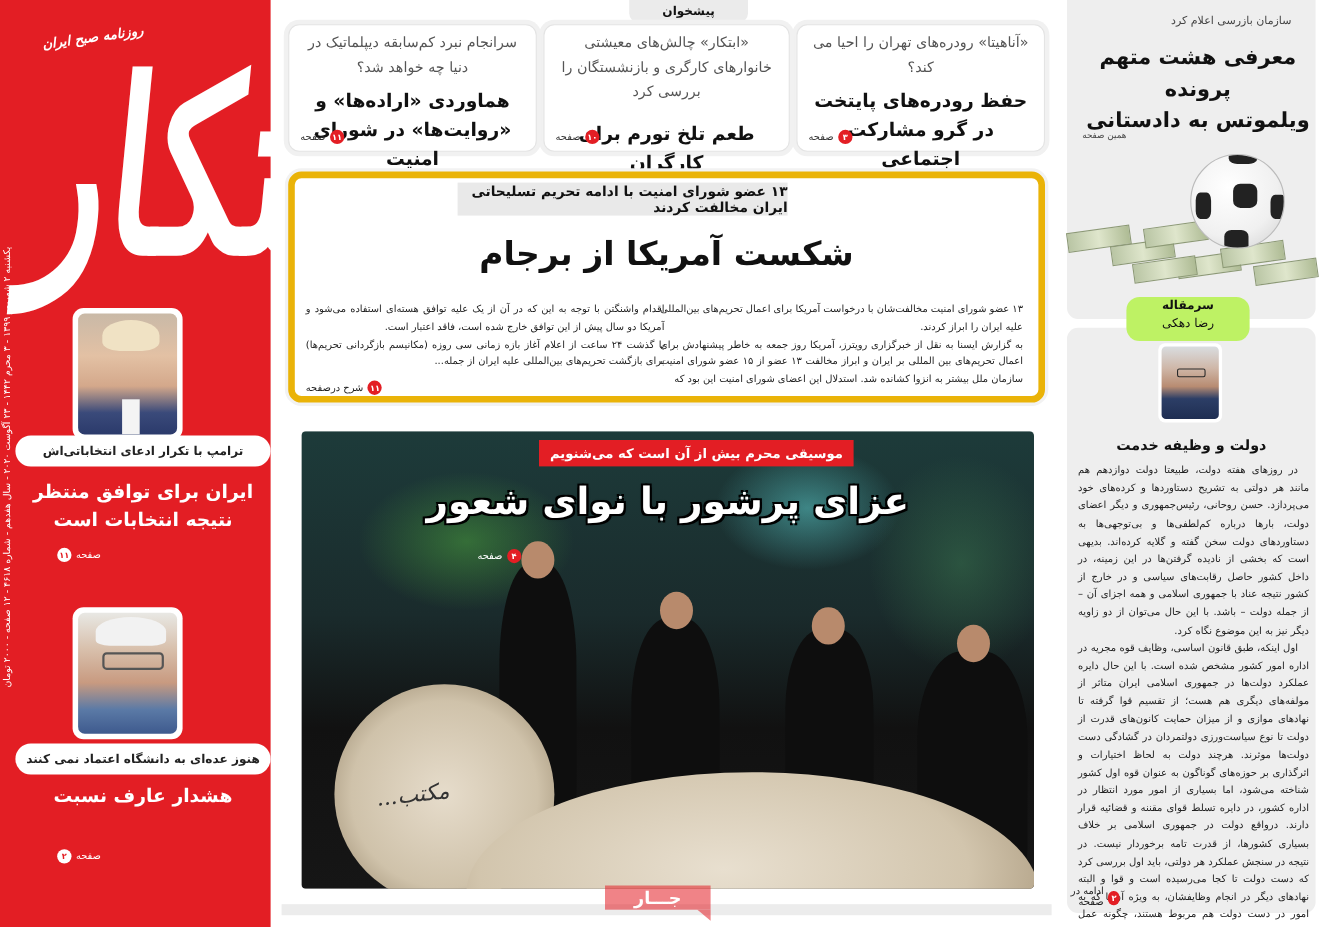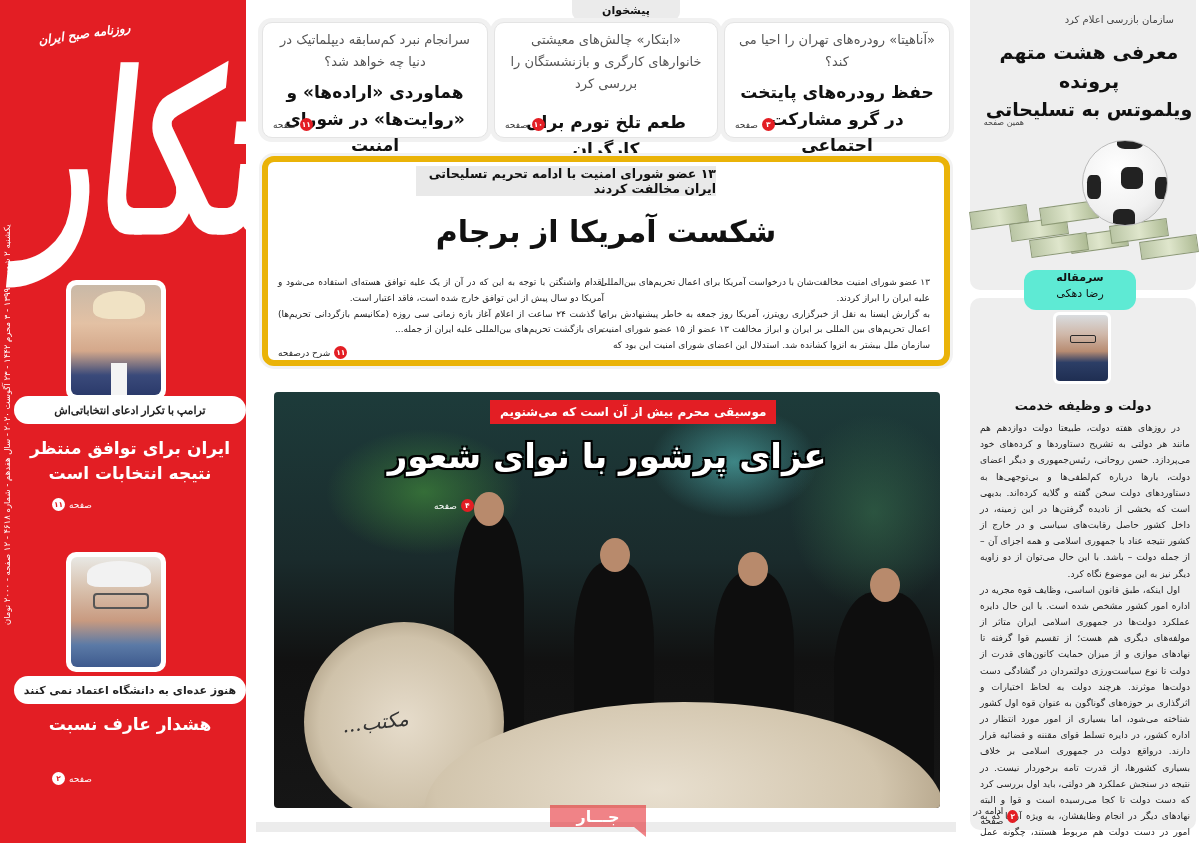--- a/index.html
+++ b/index.html
@@ -84,21 +84,21 @@
   
   .right-col { position: absolute; left: 958px; top: 0; width: 242px; height: 843px; background: #ffffff; }
   .right-top { position: absolute; left: 12px; top: 0; width: 226px; height: 290px; background: #eeeeee; border-radius: 0 0 10px 10px; }
   .right-top .kicker { position: absolute; right: 22px; top: 14px; font-size: 10px; color: #444; }
   .right-top .title { position: absolute; left: 0; right: 0; top: 38px; text-align: center; font-size: 19px; font-weight: bold; line-height: 1.5; margin-left: 12px; }
   .right-top .same-page { position: absolute; right: 172px; top: 118px; font-size: 8px; color: #444; white-space: nowrap; }
   .bill { position: absolute; width: 58px; height: 18px; background: linear-gradient(90deg,#b9c5a4,#dfe6cc,#aebb94); border: 1px solid #8d9a76; transform: rotate(-8deg); }
   .ball { position: absolute; left: 112px; top: 140px; width: 86px; height: 86px; border-radius: 50%; background: radial-gradient(circle at 40% 35%, #ffffff 0%, #f0f0f0 60%, #cfcfcf 100%); border: 1px solid #bbb; overflow: hidden; }
   .ball .pent { position: absolute; background: #222; border-radius: 30%; }
 
-  .editorial-head { position: absolute; left: 66px; top: 270px; width: 112px; height: 40px; background: #5eead4; border-radius: 12px;
+  .editorial-head { position: absolute; left: 66px; top: 270px; width: 112px; height: 40px; background: #bef264; border-radius: 12px;
     text-align: center; font-size: 11px; line-height: 1.45; }
   .editorial-head .label { font-weight: bold; }
   .editorial-box { position: absolute; left: 12px; top: 298px; width: 226px; height: 532px; background: #eeeeee; border-radius: 10px; }
   .editor-photo { position: absolute; left: 95px; top: 312px; width: 58px; height: 72px; background: #fff; border-radius: 6px; padding: 3px; }
   .editor-photo .img { width: 100%; height: 100%; border-radius: 4px;
     background: linear-gradient(180deg, #d9dde0 0%, #cfb7a8 30%, #b88c72 55%, #2c3e66 72%, #1f2e52 100%); position: relative; overflow: hidden; }
   .editor-photo .img::after { content:""; position:absolute; left:14px; top:20px; width:24px; height:6px; border:1.5px solid #2a2a2a; border-radius:2px; }
   .editorial-title { position: absolute; left: 12px; width: 226px; top: 398px; text-align: center; font-size: 13px; font-weight: bold; }
   .editorial-body { position: absolute; left: 22px; width: 210px; top: 420px; font-size: 9.1px; line-height: 1.78; color: #222; text-align: justify; }
   .editorial-body p { text-indent: 10px; }
@@ -112,21 +112,21 @@
     <div class="vertical-info">یکشنبه ۲ شهریور ۱۳۹۹ - ۳ محرم ۱۴۴۲ - ۲۳ آگوست ۲۰۲۰ - سال هفدهم - شماره ۴۶۱۸ - ۱۲ صفحه - ۲۰۰۰ تومان</div>
     <div class="logo">
       <div class="logo-sub">روزنامه صبح ایران</div>
       <div class="logo-main">ابتکار</div>
     </div>
   </div>
 
   <div class="photo-frame" style="top:280px;">
     <div class="photo trump"></div>
   </div>
-  <div class="caption-pill" style="top:396px;font-family:Liberation Serif, serif;">ترامپ با تکرار ادعای انتخاباتی‌اش</div>
+  <div class="caption-pill" style="top:396px;">ترامپ با تکرار ادعای انتخاباتی‌اش</div>
   <div class="side-headline" style="top:436px;">
     <div>ایران برای توافق منتظر</div>
     <div>نتیجه انتخابات است</div>
   </div>
   <div class="page-ref white" style="left:52px;top:498px;">
     <span>صفحه</span>
     <span class="num">۱۱</span>
   </div>
 
   <div class="photo-frame" style="top:552px;">
@@ -217,21 +217,21 @@
 </div>
 
 <div class="bottom-bar"></div>
 <div class="brand-tag">جـــار</div>
 
 <div class="right-col">
   <div class="right-top">
     <div class="kicker">سازمان بازرسی اعلام کرد</div>
     <div class="title">
       <div>معرفی هشت متهم پرونده</div>
-      <div>ویلموتس به تسلیحاتی</div>
+      <div>ویلموتس به دادستانی</div>
     </div>
     <div class="same-page">همین صفحه</div>
     <div>
       <div class="bill" style="left:0;top:208px;"></div>
       <div class="bill" style="left:40px;top:220px;"></div>
       <div class="bill" style="left:70px;top:204px;"></div>
       <div class="bill" style="left:100px;top:232px;"></div>
       <div class="bill" style="left:140px;top:222px;"></div>
       <div class="bill" style="left:170px;top:238px;"></div>
       <div class="bill" style="left:60px;top:236px;"></div>

